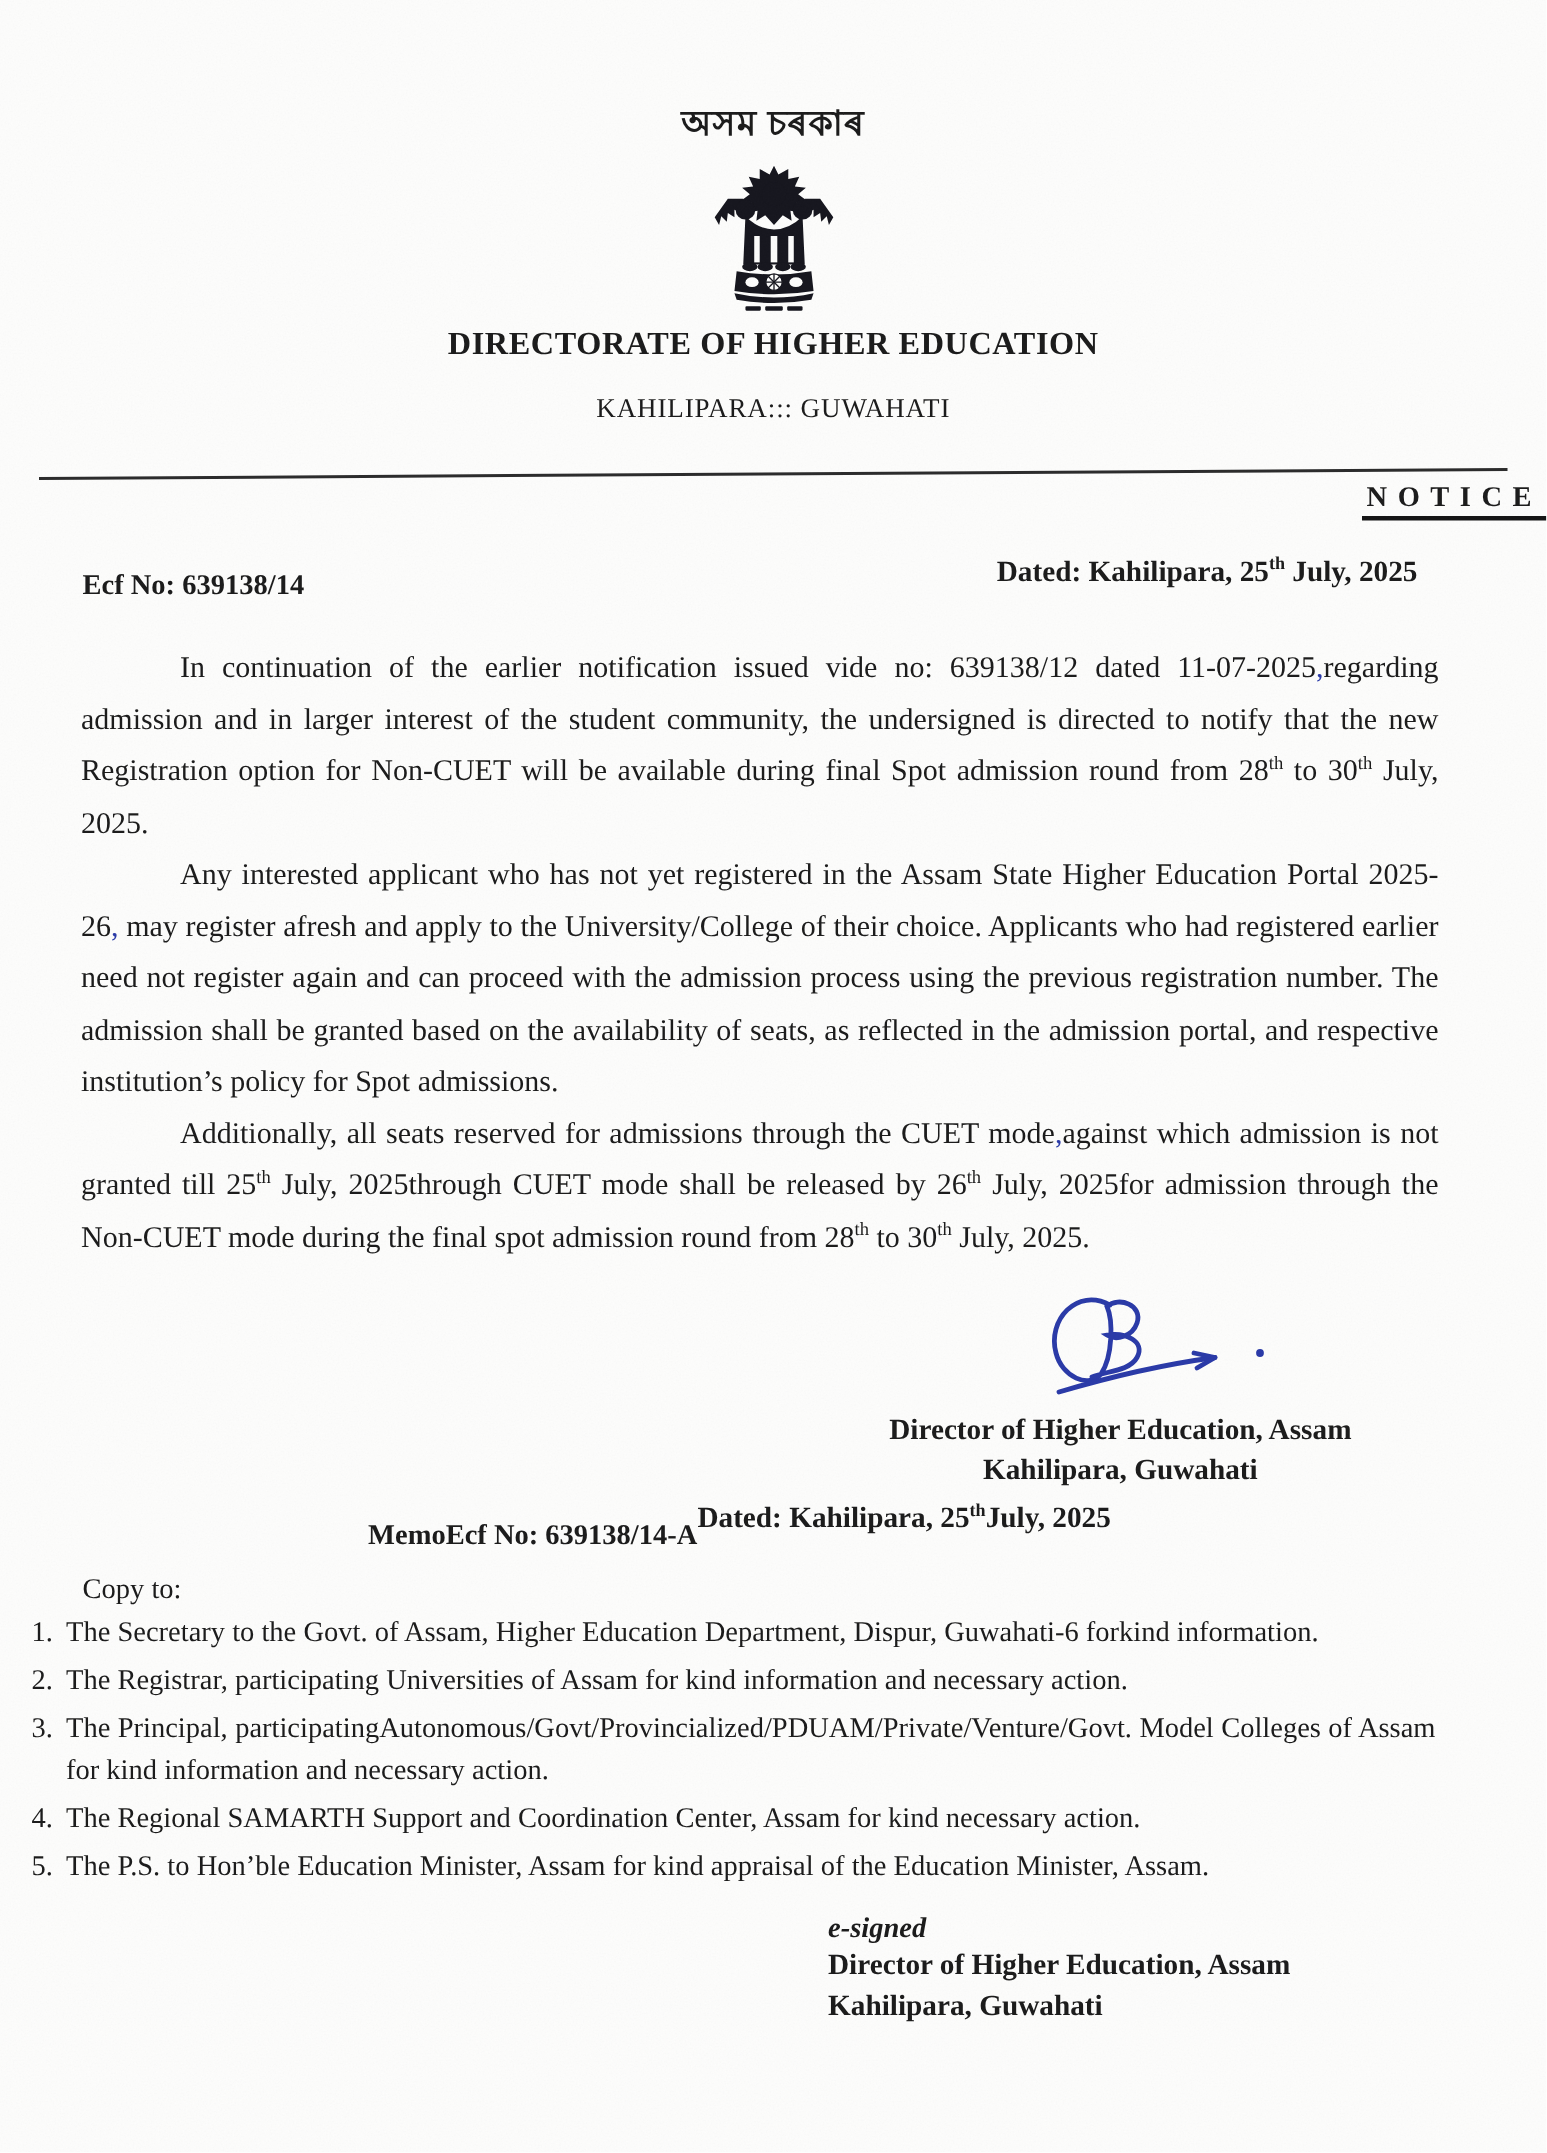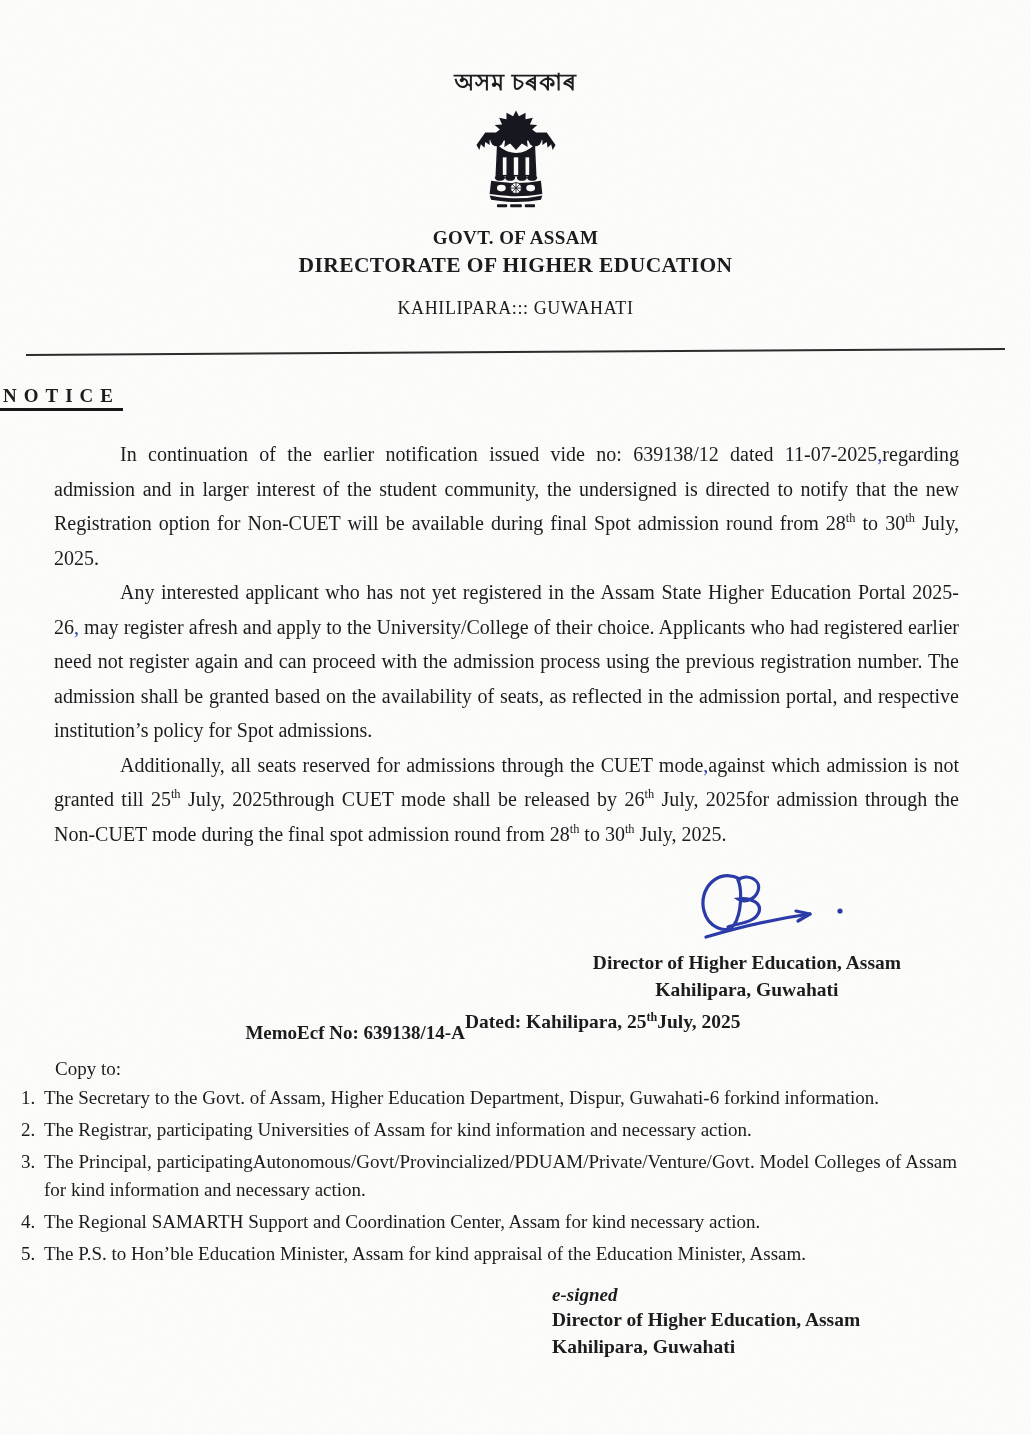--- a/index.html
+++ b/index.html
@@ -15,21 +15,21 @@
 
   .header { text-align:center; padding-top:64px; }
   .assamese { font-size:23px; font-weight:bold; letter-spacing:1px; }
   .emblem { display:block; margin:6px auto 0; }
   .govt-line { font-size:19px; font-weight:bold; margin-top:14px; letter-spacing:.4px; }
   .directorate-line { font-size:21.5px; font-weight:bold; margin-top:4px; letter-spacing:.4px; }
   .location-line { font-size:18px; margin-top:20px; letter-spacing:.6px; }
 
   .rule { margin:32px 26px 0 26px; border:none; border-top:2px solid #2b2b2b; transform:rotate(-.35deg); }
 
-  .notice-wrap { text-align:left; margin-top:32px; }
+  .notice-wrap { text-align:right; margin-top:4px; }
   .notice-title { display:inline-block; font-weight:bold; font-size:19px; letter-spacing:7px;
                   border-bottom:3px solid #151515; padding:0 3px 1px 3px; }
 
   .ref-row { display:flex; justify-content:space-between; align-items:flex-start;
              margin:24px 86px 0 55px; }
   .ecf-no { font-weight:bold; font-size:19px; margin-top:9px; white-space:nowrap; }
   .dated-line { font-weight:bold; font-size:19.5px; white-space:nowrap; }
 
   .bodytext { margin:26px 72px 0 54px; }
   p.para { margin:0; text-indent:66px; text-align:justify;
@@ -97,31 +97,34 @@
       <ellipse cx="40" cy="108" rx="6" ry="4.5" fill="#fdfdfc"></ellipse>
       <ellipse cx="80" cy="108" rx="6" ry="4.5" fill="#fdfdfc"></ellipse>
       <path d="M24 118 Q60 126 96 118 L94 124 Q60 130 26 124 Z" fill="#16161e"></path>
       <g fill="#16161e">
         <rect x="34" y="130" width="14" height="4" rx="1"></rect>
         <rect x="52" y="130" width="16" height="4" rx="1"></rect>
         <rect x="72" y="130" width="14" height="4" rx="1"></rect>
       </g>
     </svg>
 
-    <div class="govt-line">GOVT. OF ASSAM</div>
     <div class="directorate-line">DIRECTORATE OF HIGHER EDUCATION</div>
     <div class="location-line">KAHILIPARA::: GUWAHATI</div>
   </div>
 
   <hr class="rule">
 
   <div class="notice-wrap">
     <span class="notice-title">NOTICE</span>
   </div>
 
+  <div class="ref-row">
+    <span class="ecf-no">Ecf No:  639138/14</span>
+    <span class="dated-line"><span>Dated: Kahilipara, 25</span><sup>th</sup><span> July, 2025</span></span>
+  </div>
 
   <div class="bodytext">
     <p class="para"><span>In continuation of the earlier notification issued vide no: 639138/12 dated 11-07-2025</span><span class="ink-blue">,</span><span>regarding admission and in larger interest of the student community, the undersigned is directed to notify that the new Registration option for Non-CUET will be available during final Spot admission round from 28</span><sup>th</sup><span> to 30</span><sup>th</sup><span> July, 2025.</span></p>
     <p class="para"><span>Any interested applicant who has not yet registered in the Assam State Higher Education Portal 2025-26</span><span class="ink-blue">,</span><span> may register afresh and apply to the University/College of their choice. Applicants who had registered earlier need not register again and can proceed with the admission process using the previous registration number. The admission shall be granted based on the availability of seats, as reflected in the admission portal, and respective institution’s policy for Spot admissions.</span></p>
     <p class="para"><span>Additionally, all seats reserved for admissions through the CUET mode</span><span class="ink-blue">,</span><span>against which admission is not granted till 25</span><sup>th</sup><span> July, 2025through CUET mode shall be released by 26</span><sup>th</sup><span> July, 2025for admission through the Non-CUET mode during the final spot admission round from 28</span><sup>th</sup><span> to 30</span><sup>th</sup><span> July, 2025.</span></p>
   </div>
 
   <div class="sig-area">
     <svg class="sig-svg" width="175" height="82" viewBox="0 0 175 82" fill="none" stroke="#2a3aa8" stroke-width="3.2" stroke-linecap="round">
       <path d="M52 14 C30 2 10 24 16 46 C20 62 38 70 46 60 C54 48 54 24 50 15 C58 8 74 14 70 26 C67 35 56 38 50 34 C62 32 76 38 70 49 C65 58 50 58 40 62"></path>

